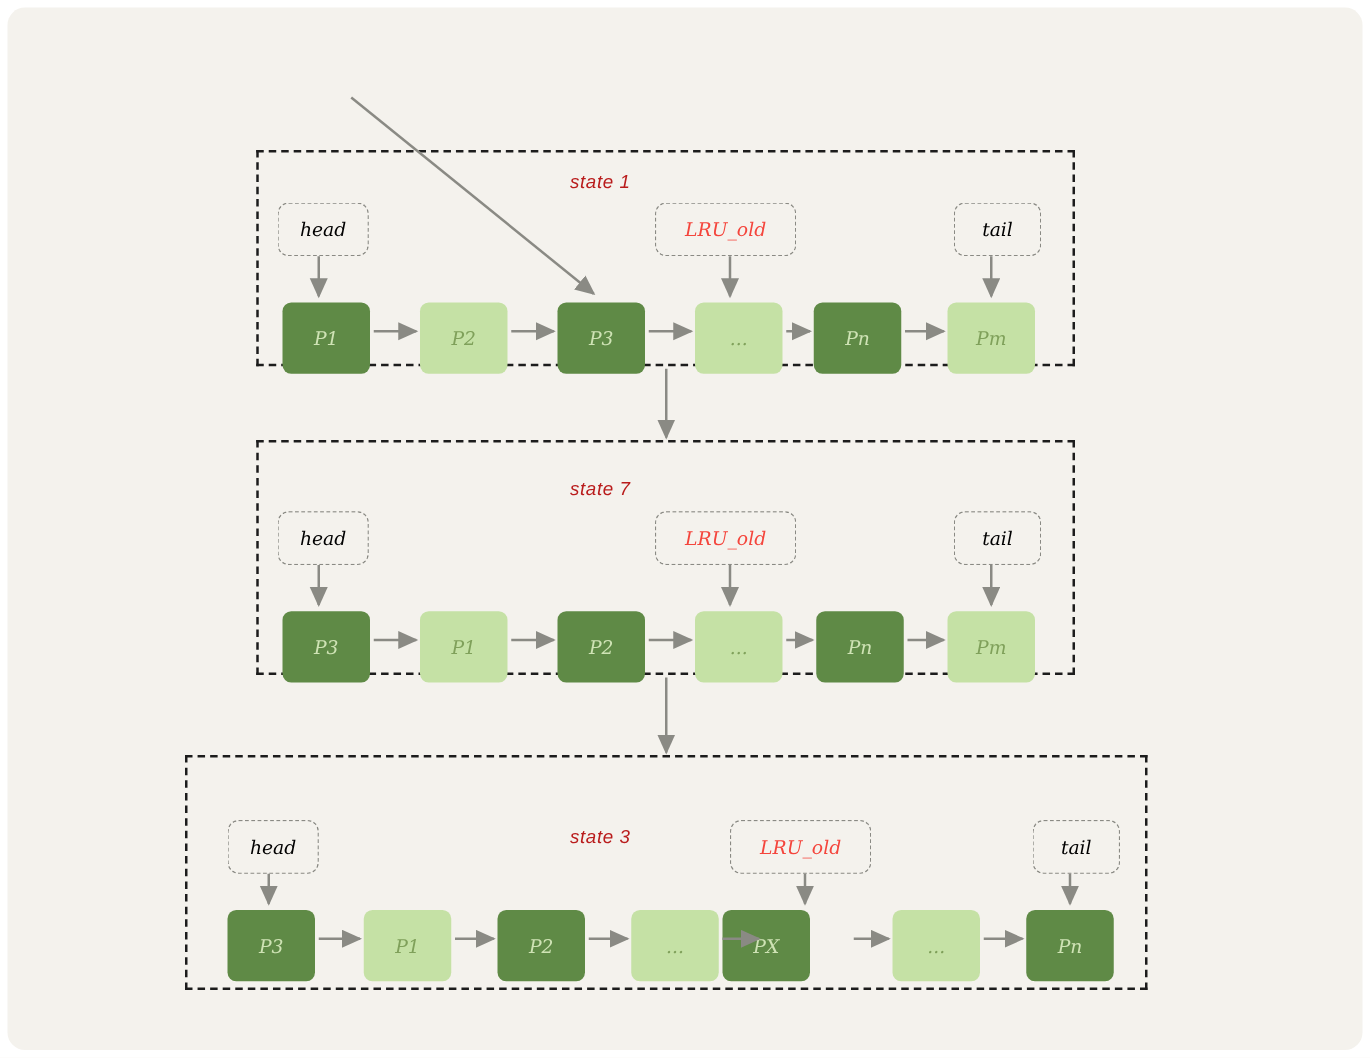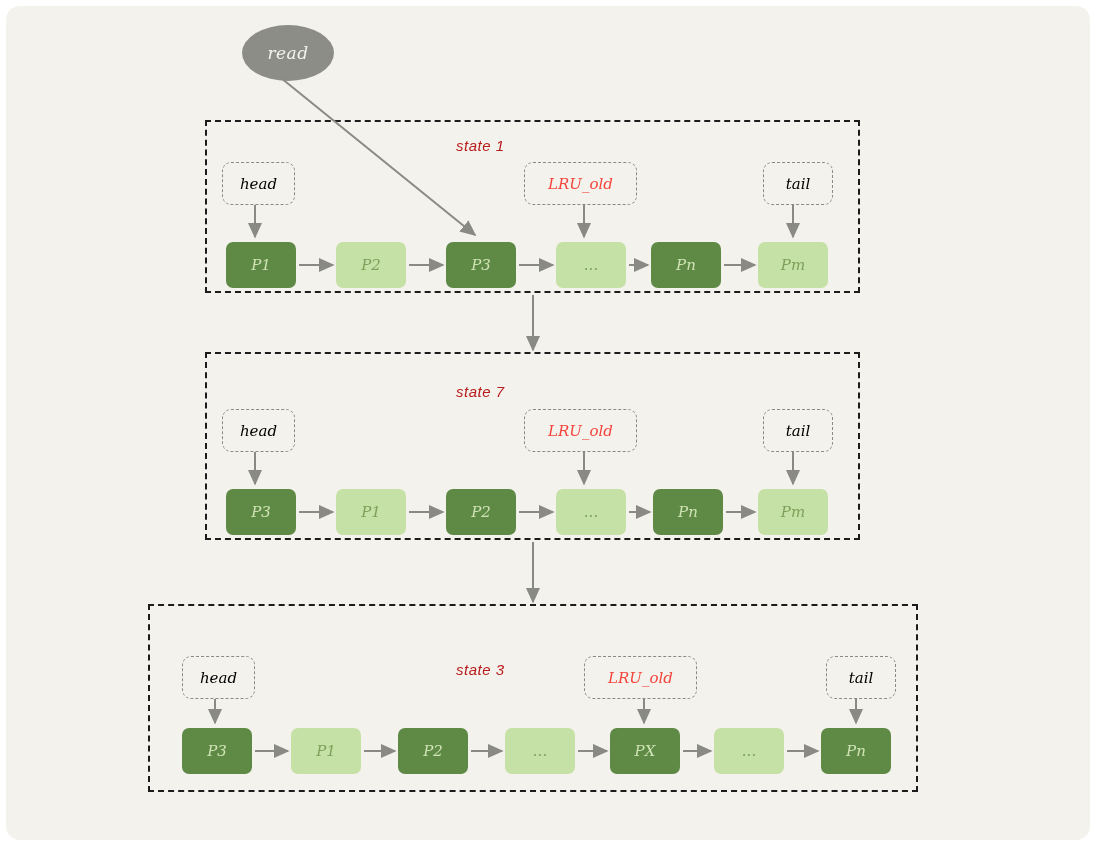--- a/index.html
+++ b/index.html
@@ -49,21 +49,21 @@
     font-family: Liberation Sans, sans-serif;
     font-style: italic;
     font-size: 15px;
     color: #b91c1c;
     letter-spacing: .5px;
     white-space: nowrap;
   }
 
   
   .node {
-    width: 70px; height: 46px;
+    width: 70px; height: 57px;
     border-radius: 7px;
     display: flex; align-items: center; justify-content: center;
     font-family: "DejaVu Serif", serif;
     font-style: italic;
     font-size: 15px;
     box-sizing: border-box;
   }
   .node.dark { background: #5F8A46; color: #CFE3B5; }
   .node.light { background: #C5E1A5; color: #7FA05A; }
 
@@ -88,23 +88,20 @@
     left: 0; top: 0;
     width: 1084px; height: 834px;
     pointer-events: none;
   }
 </style>
 </head>
 <body>
 
 <div id="canvas">
 
-  <div class="abs read-ellipse">
-    <span>read</span>
-  </div>
 
   <div class="abs state-box" style="left:199px; top:114px; width:655px; height:173px;"></div>
   <div class="abs state-title" style="left:450px; top:131px;">state 1</div>
 
   <div class="abs ptr" style="left:216px; top:156px; width:73px;">
     <span>head</span>
   </div>
   <div class="abs ptr red" style="left:518px; top:156px; width:113px;">
     <span>LRU_old</span>
   </div>
@@ -181,21 +178,21 @@
     </div>
   <div class="abs node light" style="left:285px; top:722px;">
       <span>P1</span>
     </div>
   <div class="abs node dark" style="left:392px; top:722px;">
       <span>P2</span>
     </div>
   <div class="abs node light" style="left:499px; top:722px;">
       <span>...</span>
     </div>
-  <div class="abs node dark" style="left:604px; top:722px;">
+  <div class="abs node dark" style="left:572px; top:722px;">
       <span>PX</span>
     </div>
   <div class="abs node light" style="left:708px; top:722px;">
       <span>...</span>
     </div>
   <div class="abs node dark" style="left:815px; top:722px;">
       <span>Pn</span>
     </div>
 
   <svg class="overlay" viewBox="0 0 1084 834">

